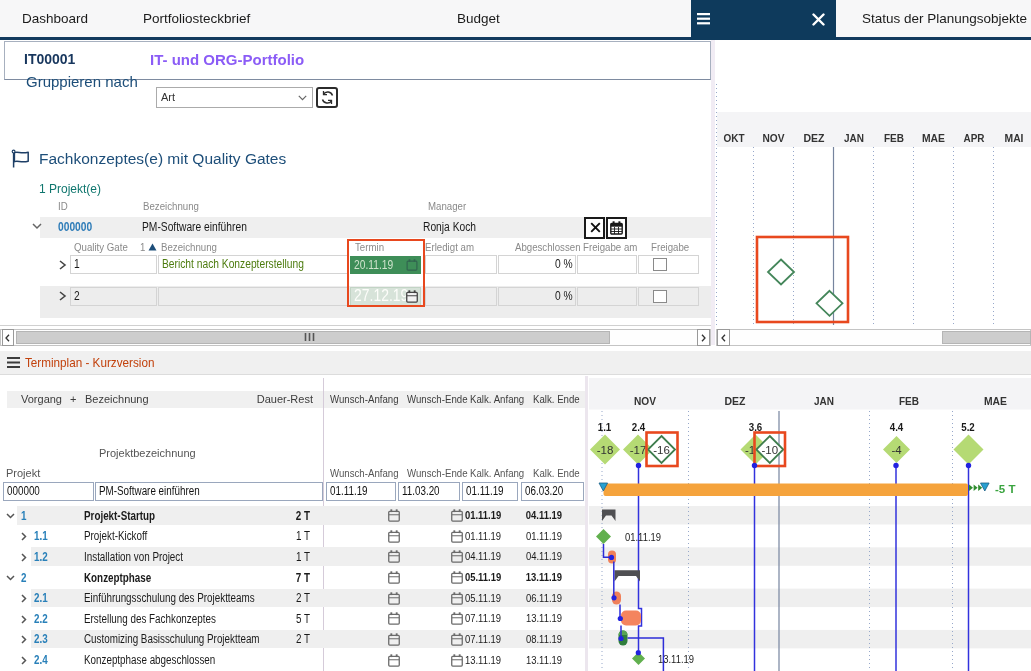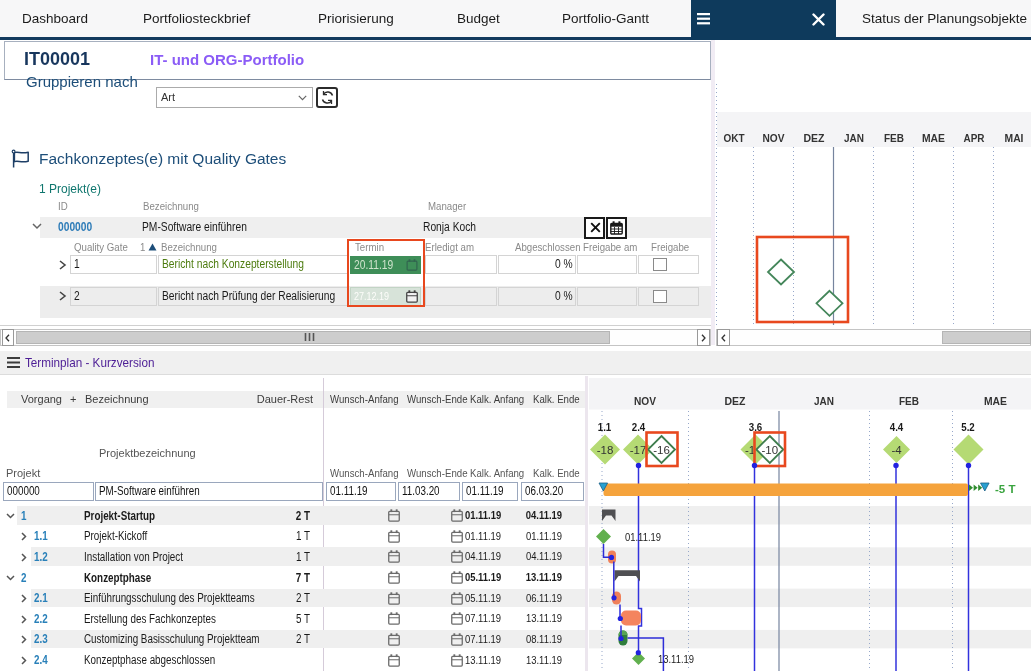--- a/index.html
+++ b/index.html
@@ -18,36 +18,34 @@
 .cxr{display:inline-block;transform:scaleX(0.82);transform-origin:100% 50%;white-space:nowrap}
 .hl{position:absolute;height:13px;line-height:13px;font-size:11px;color:#8a8a8a;white-space:nowrap;transform:scaleX(0.88);transform-origin:0 50%}
 </style></head>
 <body>
 <div id="page">
 
 <div class="abs" style="left:0;top:0;width:1031px;height:37px;background:#f7f7f8"></div>
 <div class="abs" style="left:0;top:36.5px;width:1031px;height:3px;background:#123a5e"></div>
 <div class="tabtxt" style="left:22px">Dashboard</div>
 <div class="tabtxt" style="left:143px">Portfoliosteckbrief</div>
-<div class="tabtxt" style="left:318px">Priorisierung</div>
 <div class="tabtxt" style="left:457px">Budget</div>
-<div class="tabtxt" style="left:562px">Portfolio-Gantt</div>
 <div class="tabtxt" style="left:862px">Status der Planungsobjekte</div>
 <div class="abs" style="left:691px;top:0;width:145px;height:39.5px;background:#0e3a5c"></div>
 <svg class="abs" style="left:697px;top:13px" width="13" height="12" viewBox="0 0 13 12">
 <rect x="0" y="0" width="13" height="2.2" fill="#fff"></rect>
       <rect x="0" y="4.6" width="13" height="2.2" fill="#fff"></rect>
       <rect x="0" y="9.2" width="13" height="2.2" fill="#fff"></rect>
 </svg>
 <svg class="abs" style="left:812px;top:13px" width="13" height="13" viewBox="0 0 13 13">
 <path d="M1.5,1.5 L11.5,11.5 M11.5,1.5 L1.5,11.5" stroke="#fff" stroke-width="2.4" stroke-linecap="round"></path>
 </svg>
 
 <div class="abs" style="left:4px;top:40.5px;width:707px;height:39px;background:#fff;border:1px solid #a7b0bf;border-bottom-color:#7e8ba0"></div>
-<div class="abs" style="left:24px;top:40px;height:39px;line-height:39px;font-size:18px;font-weight:bold;color:#17365d">IT00001</div>
+<div class="abs" style="left:24px;top:40px;height:39px;line-height:39px;font-size:14px;font-weight:bold;color:#17365d">IT00001</div>
 <div class="abs" style="left:150px;top:40px;height:39px;line-height:39px;font-size:15px;font-weight:bold;color:#8b5cf6">IT- und ORG-Portfolio</div>
 
 <div class="abs" style="left:26px;top:71px;height:21px;line-height:21px;font-size:15px;color:#1d4e79">Gruppieren nach</div>
 <div class="abs" style="left:156px;top:86.5px;width:157px;height:21.5px;background:#fff;border:1px solid #ababab"></div>
 <div class="abs" style="left:161px;top:87px;height:21px;line-height:21px;font-size:11px;color:#333">Art</div>
 <svg class="abs" style="left:298px;top:95px" width="9" height="6" viewBox="0 0 9 6">
       <path d="M0.8,0.8 L4.5,4.6 L8.2,0.8" stroke="#666" stroke-width="1.2" fill="none"></path>
     </svg>
 <div class="abs" style="left:316px;top:86.5px;width:21.5px;height:21.5px;background:#fff;border:2px solid #2b2b2b;border-radius:3px"></div>
 <svg class="abs" style="left:319.5px;top:90px" width="15" height="15" viewBox="0 0 15 15">
@@ -123,23 +121,22 @@
 <div class="abs" style="left:638px;top:255px;width:61px;height:19px;border:1px solid #d4d4d4;background:#fff"></div>
 <div class="abs" style="left:653px;top:257.5px;width:14px;height:13.5px;border:1.5px solid #8a8a8a;background:#fff"></div>
 
 <div class="abs" style="left:40px;top:286px;width:671px;height:32px;background:#ededed"></div>
 <svg class="abs" style="left:58px;top:291px" width="9" height="10" viewBox="0 0 9 10">
       <path d="M2,1 L7,5 L2,9" stroke="#444" stroke-width="1.6" fill="none"></path>
     </svg>
 <div class="abs" style="left:70px;top:287px;width:87px;height:19px;border:1px solid #d4d4d4"></div>
 <div class="abs" style="left:74px;top:287px;height:19px;line-height:19px;font-size:12.5px;color:#1a1a1a"><span class="cx">2</span></div>
 <div class="abs" style="left:158px;top:287px;width:190px;height:19px;border:1px solid #d4d4d4"></div>
-<div class="abs" style="left:162px;top:287px;height:19px;line-height:19px;font-size:12.5px;color:#1a1a1a"><span class="cx">Bericht nach Prüfung der Realisierung</span></div>
 <div class="abs" style="left:350px;top:287px;width:71px;height:18.5px;background:#d7e3d9;border:1px solid #c2d4c5"></div>
-<div class="abs" style="left:354px;top:287px;height:27px;line-height:18.5px;font-size:11px;color:#fdfdfa"><span class="cx">27.12.19</span></div>
+<div class="abs" style="left:354px;top:287px;height:27px;line-height:18.5px;font-size:17px;color:#fdfdfa"><span class="cx">27.12.19</span></div>
 <svg class="abs" style="left:406px;top:290px" width="12" height="13" viewBox="0 0 13 14">
 <rect x="0.8" y="2.5" width="11.4" height="10.5" rx="1" fill="#f2f2f2" stroke="#444" stroke-width="1.4"></rect>
 <rect x="2.6" y="0.3" width="2" height="3" fill="#444"></rect>
       <rect x="8.4" y="0.3" width="2" height="3" fill="#444"></rect>
 <path d="M1,6.2 h11" stroke="#444" stroke-width="1.1"></path>
 </svg>
 <div class="abs" style="left:425px;top:287px;width:72px;height:19px;border:1px solid #d4d4d4"></div>
 <div class="abs" style="left:498px;top:287px;width:78px;height:19px;border:1px solid #d4d4d4"></div>
 <div class="abs" style="left:498px;top:287px;width:75px;height:19px;line-height:19px;font-size:12.5px;color:#1a1a1a;text-align:right"><span class="cxr">0 %</span></div>
 <div class="abs" style="left:577px;top:287px;width:60px;height:19px;border:1px solid #d4d4d4"></div>
@@ -197,21 +194,21 @@
 <path d="M781,259.5 L794,272 L781,284.5 L768,272 Z" fill="#fff" stroke="#44865a" stroke-width="1.8"></path>
 <path d="M829.5,290.8 L842.5,303.3 L829.5,315.8 L816.5,303.3 Z" fill="#fff" stroke="#44865a" stroke-width="1.8"></path>
 </svg>
 
 <div class="abs" style="left:0;top:350.5px;width:1031px;height:24px;background:#f0f0f0;border-bottom:1px solid #dcdcdc"></div>
 <svg class="abs" style="left:7px;top:357px" width="13" height="11" viewBox="0 0 13 11">
 <rect y="0" width="13" height="2" fill="#3c3c3c"></rect>
       <rect y="4.5" width="13" height="2" fill="#3c3c3c"></rect>
       <rect y="9" width="13" height="2" fill="#3c3c3c"></rect>
 </svg>
-<div class="abs" style="left:25px;top:352px;height:30px;line-height:22px;font-size:13px;color:#4c1d95"><span style="display:inline-block;transform:scaleX(0.9);transform-origin:0 50%">Terminplan - Kurzversion</span></div>
+<div class="abs" style="left:25px;top:352px;height:30px;line-height:22px;font-size:13px;color:#c2410c"><span style="display:inline-block;transform:scaleX(0.9);transform-origin:0 50%">Terminplan - Kurzversion</span></div>
 
 <div class="abs" style="left:7px;top:391px;width:577.8px;height:17px;background:#f0f0f0"></div>
 <div class="abs" style="left:21px;top:391px;height:17px;line-height:17px;font-size:11px;color:#3c3c3c">Vorgang</div>
 <div class="abs" style="left:70px;top:391px;height:17px;line-height:17px;font-size:11px;color:#3c3c3c">+</div>
 <div class="abs" style="left:85px;top:391px;height:17px;line-height:17px;font-size:11px;color:#3c3c3c">Bezeichnung</div>
 <div class="abs" style="left:240px;top:391px;width:73px;height:17px;line-height:17px;font-size:11px;color:#3c3c3c;text-align:right">Dauer-Rest</div>
 <div class="abs" style="left:330px;top:391px;height:17px;line-height:17px;font-size:10.5px;color:#3c3c3c"><span style="display:inline-block;transform:scaleX(0.92);transform-origin:0 50%">Wunsch-Anfang</span></div>
 <div class="abs" style="left:407px;top:391px;height:17px;line-height:17px;font-size:10.5px;color:#3c3c3c"><span style="display:inline-block;transform:scaleX(0.92);transform-origin:0 50%">Wunsch-Ende</span></div>
 <div class="abs" style="left:470px;top:391px;height:17px;line-height:17px;font-size:10.5px;color:#3c3c3c"><span style="display:inline-block;transform:scaleX(0.92);transform-origin:0 50%">Kalk. Anfang</span></div>
 <div class="abs" style="left:533px;top:391px;height:17px;line-height:17px;font-size:10.5px;color:#3c3c3c"><span style="display:inline-block;transform:scaleX(0.92);transform-origin:0 50%">Kalk. Ende</span></div>

